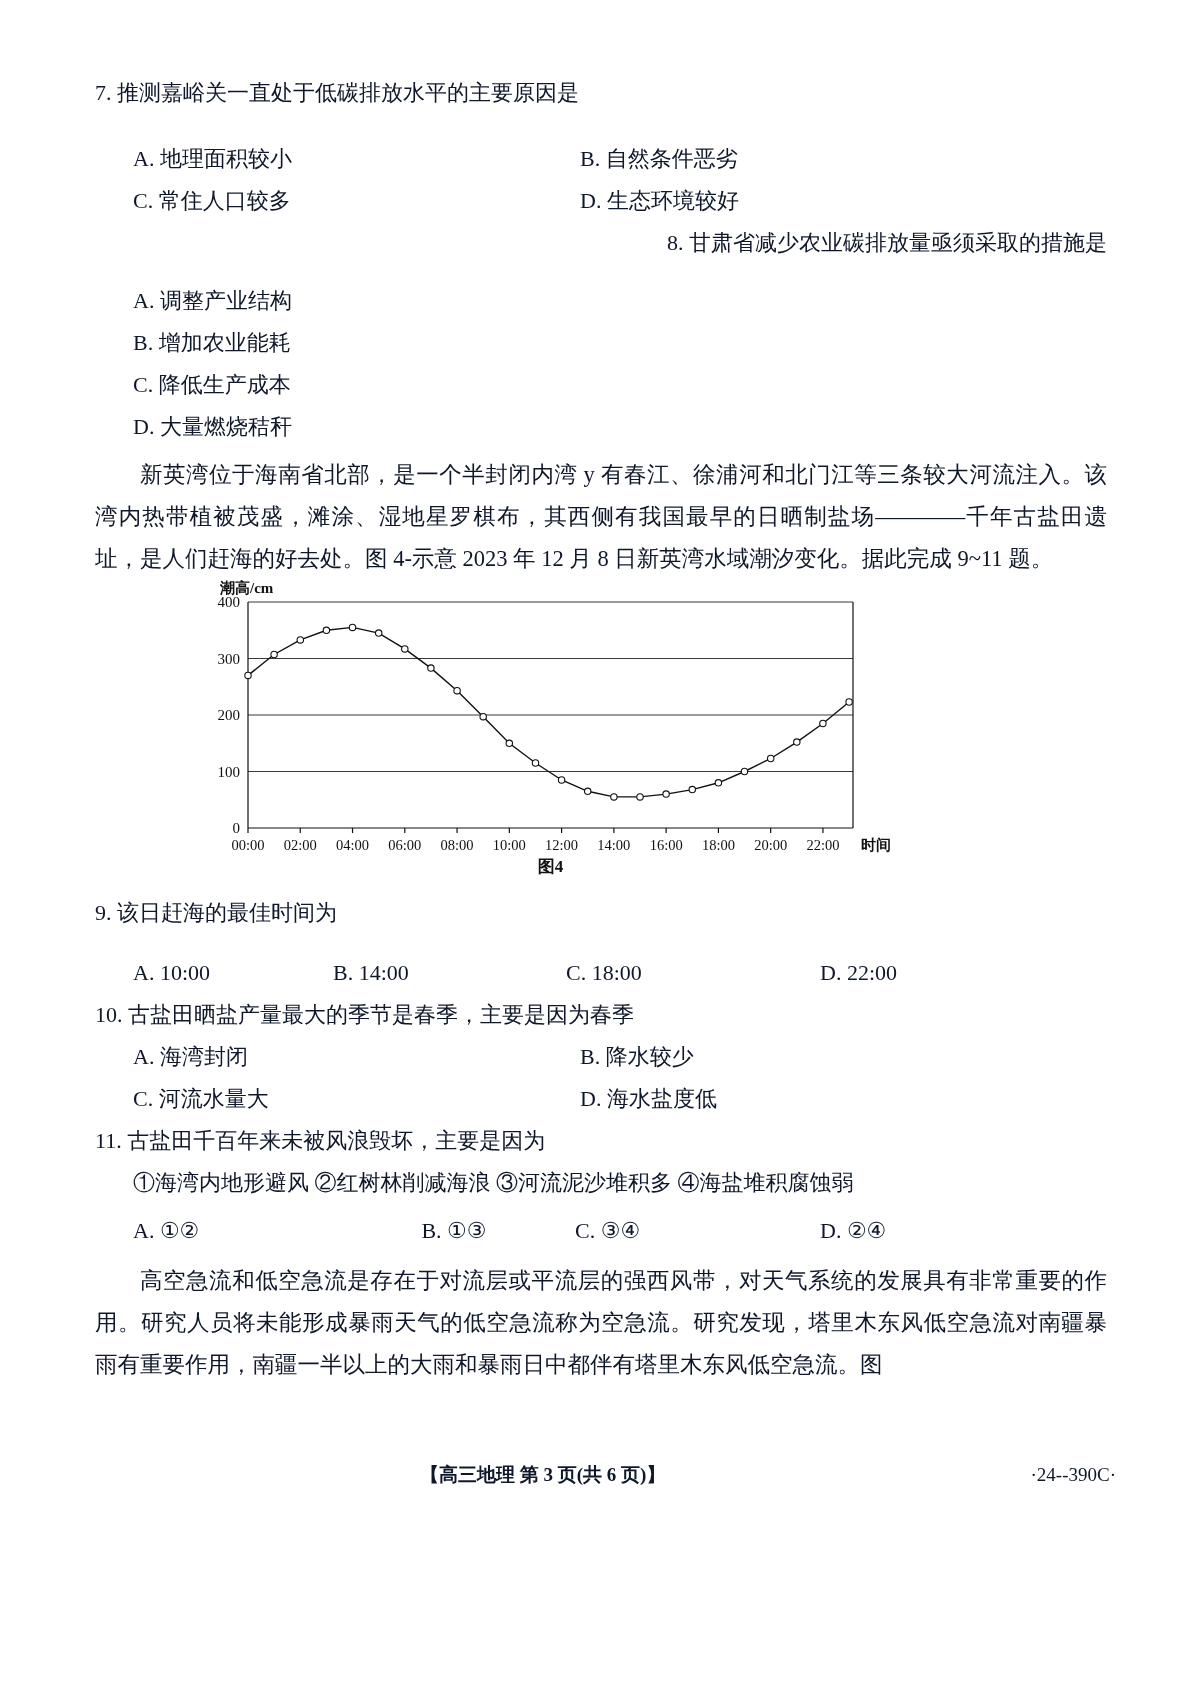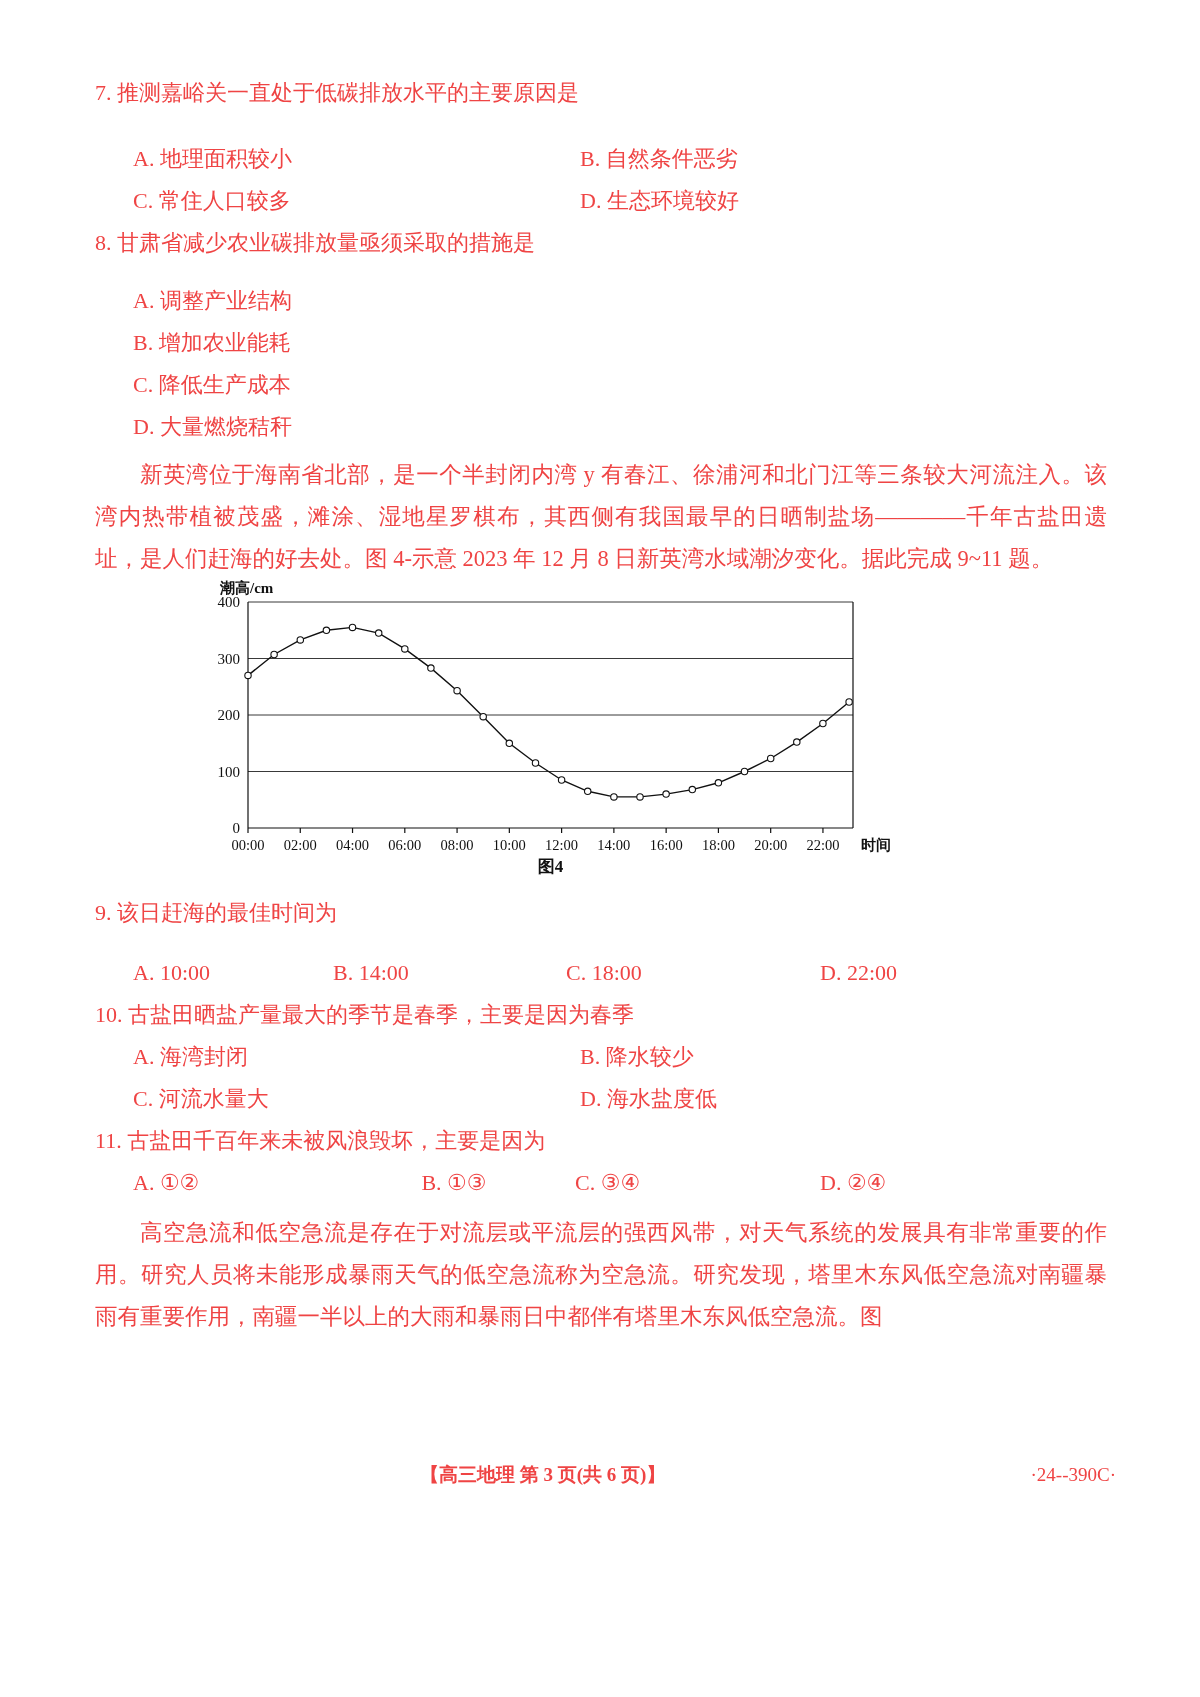--- a/index.html
+++ b/index.html
@@ -2,37 +2,37 @@
 <html><head>
 <meta charset="utf-8">
 <style>
   html,body { margin:0; padding:0; background:#e8e8e8; }
   .page {
     position: relative;
     width: 1200px;
     height: 1697px;
     margin: 0 auto;
     background: #ffffff;
-    color: #ef4444;
+    color: #0f172a;
     font-family: "Liberation Serif", "DejaVu Serif", serif;
     overflow: hidden;
   }
   .content {
     position: absolute;
     top: 78px;
     left: 95px;
     width: 1012px;
   }
   .stem {
     font-size: 22px;
     line-height: 30px;
     white-space: nowrap;
   }
   .q7-stem { margin-bottom: 36px; }
-  .q8-stem { margin-top: 4px; margin-bottom: 28px; }
+  .q8-stem { margin-top: 4px; margin-bottom: 28px; text-align: right; }
   .q9-stem { margin-top: 18px; margin-bottom: 30px; }
   .q10-stem, .q11-stem { margin-bottom: 12px; }
   .opt-row {
     display: flex;
     padding-left: 38px;
     font-size: 22px;
     line-height: 30px;
     margin-bottom: 12px;
   }
   .opt-row .col-w { width: 447px; flex: 0 0 auto; }
@@ -210,20 +210,21 @@
         <span class="col-rest">B. 降水较少</span>
       </div>
       <div class="opt-row">
         <span class="col-w">C. 河流水量大</span>
         <span class="col-rest">D. 海水盐度低</span>
       </div>
     </section>
 
     <section>
       <div class="stem q11-stem">11. 古盐田千百年来未被风浪毁坏，主要是因为</div>
+      <div class="items-line">①海湾内地形避风  ②红树林削减海浪  ③河流泥沙堆积多  ④海盐堆积腐蚀弱</div>
       <div class="opt-row opt-row4b q11-opts">
         <span class="c1">A. ①②</span>
         <span class="c2">B. ①③</span>
         <span class="c3">C. ③④</span>
         <span class="col-rest">D. ②④</span>
       </div>
     </section>
 
     <p class="passage p2">高空急流和低空急流是存在于对流层或平流层的强西风带，对天气系统的发展具有非常重要的作用。研究人员将未能形成暴雨天气的低空急流称为空急流。研究发现，塔里木东风低空急流对南疆暴雨有重要作用，南疆一半以上的大雨和暴雨日中都伴有塔里木东风低空急流。图</p>
 

